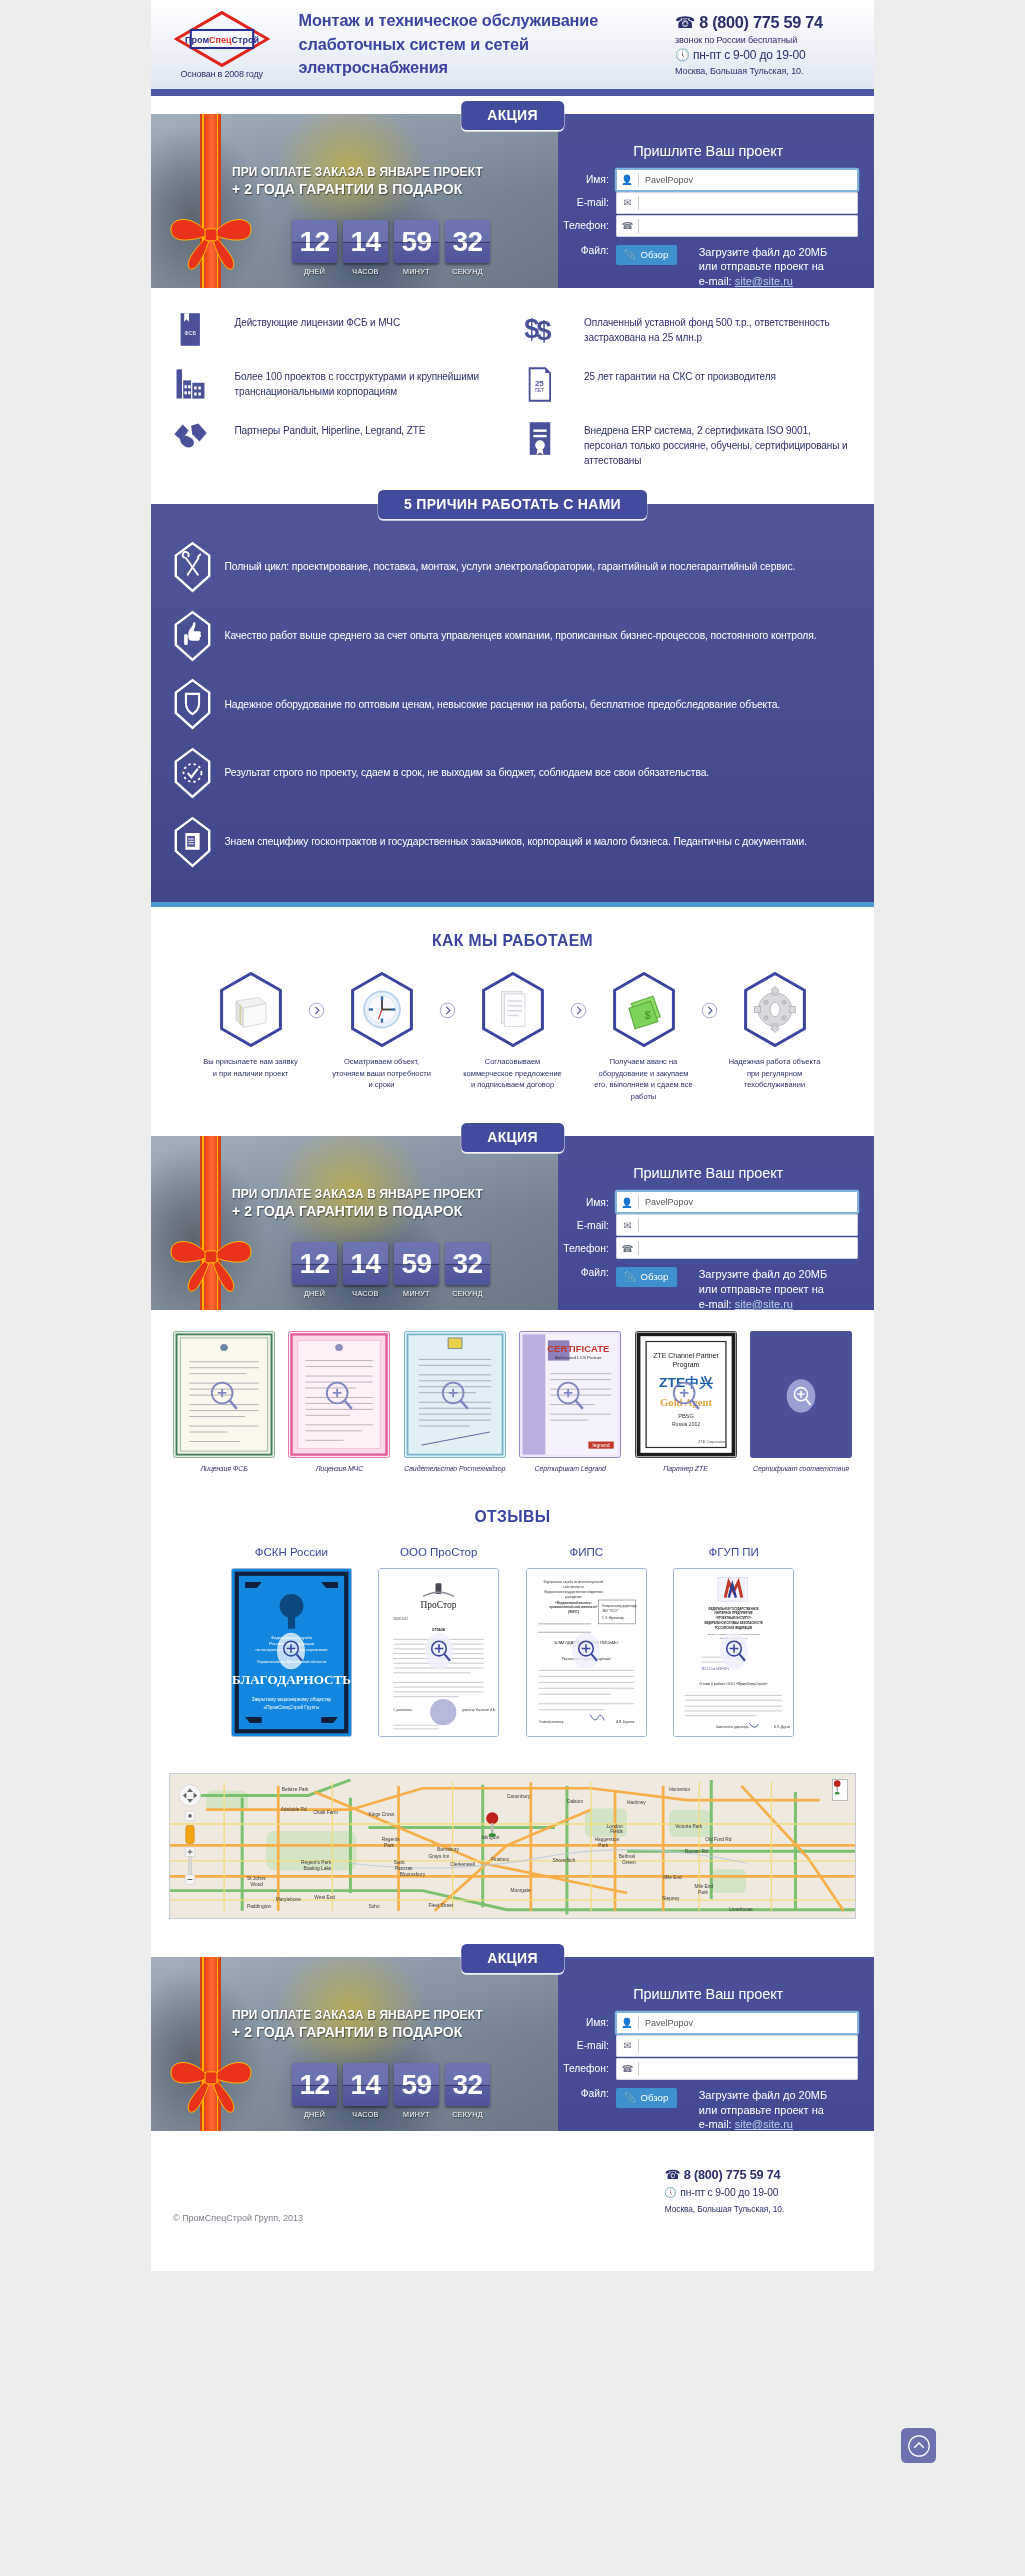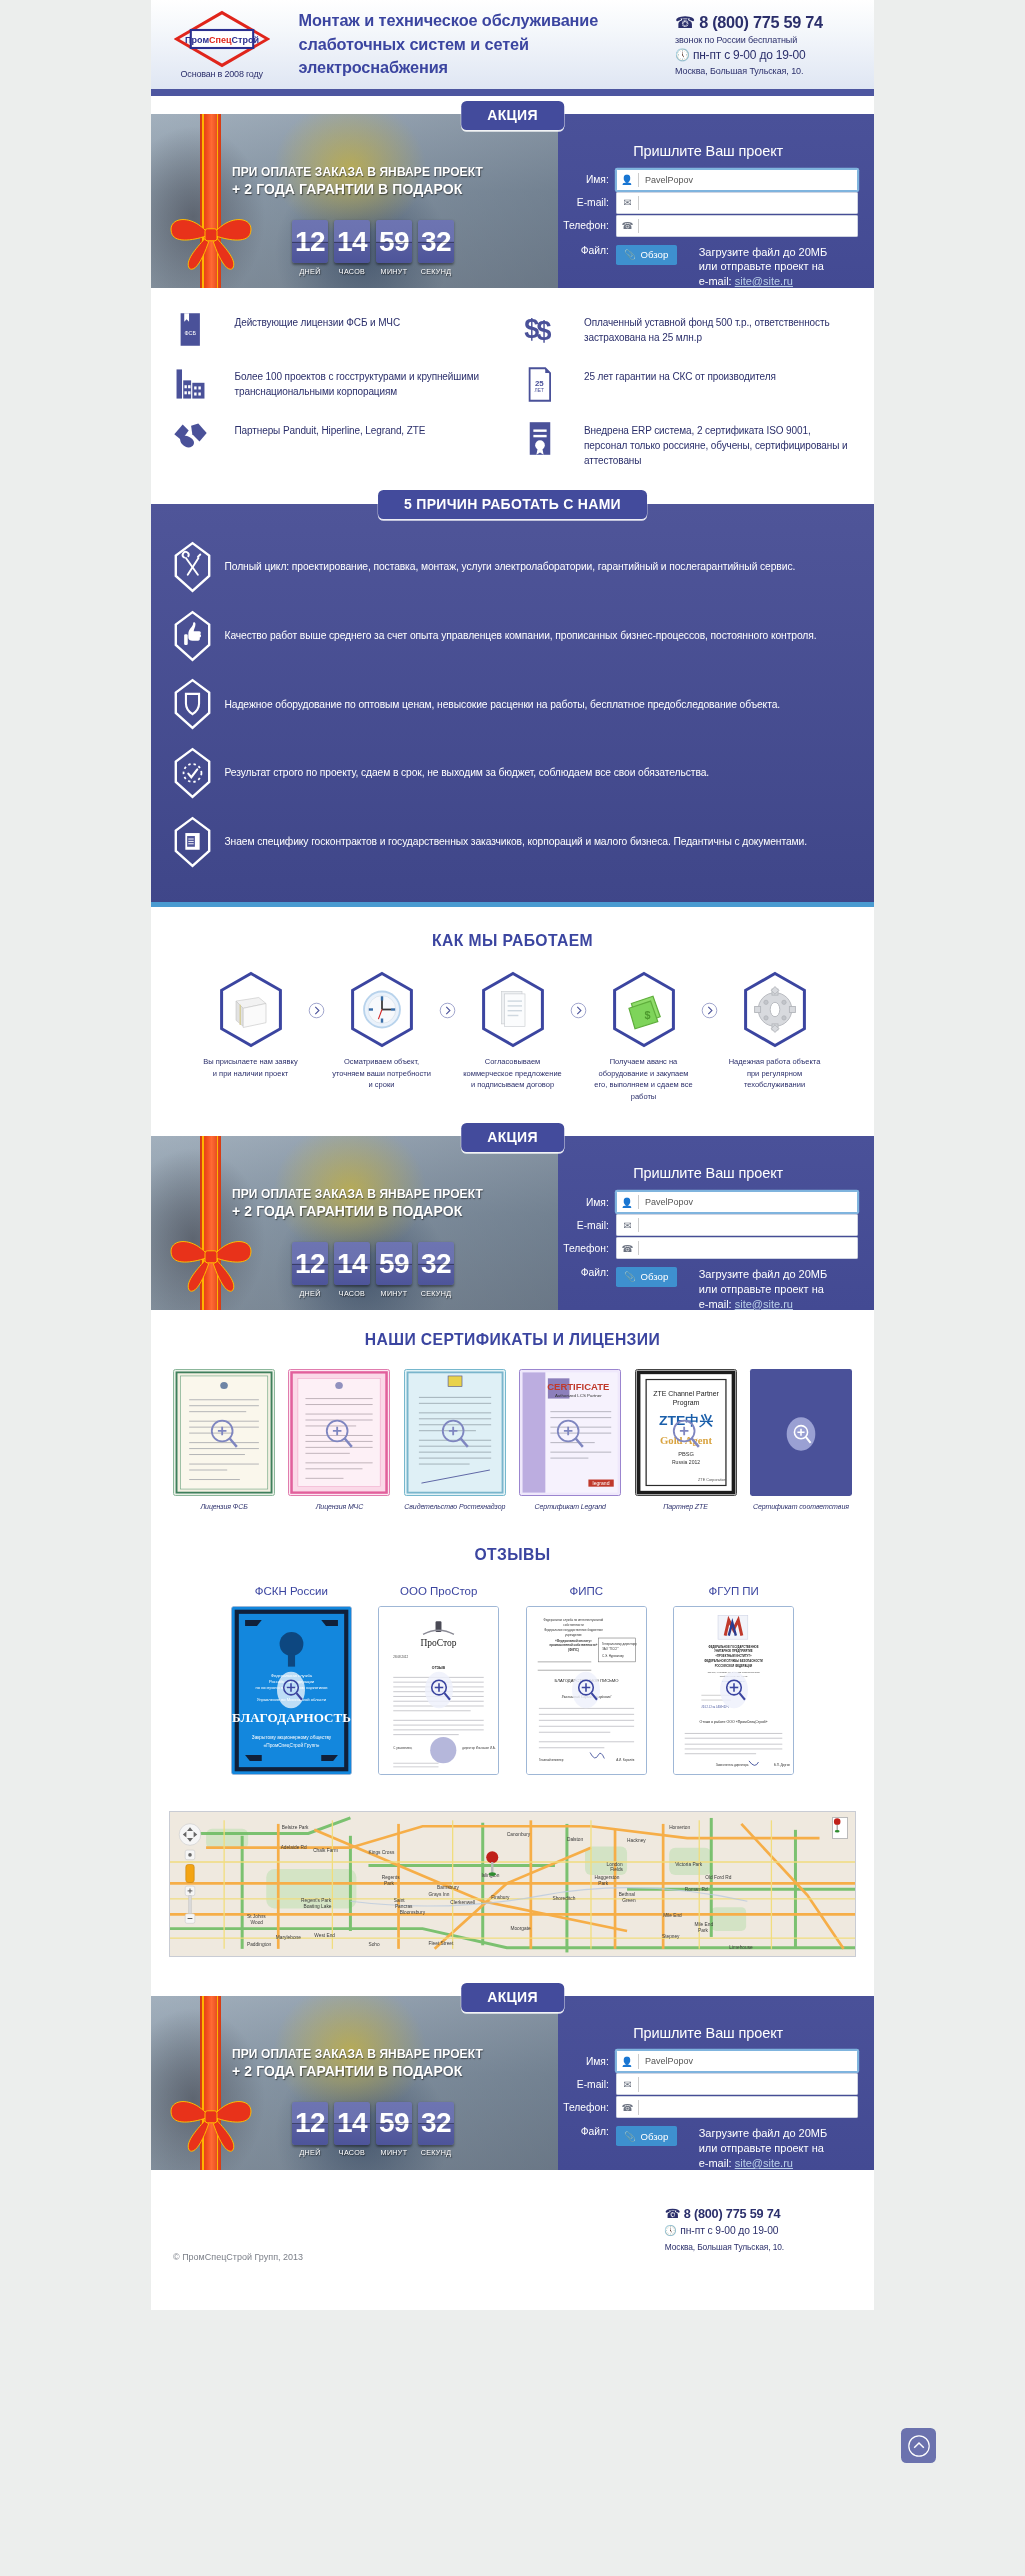--- a/index.html
+++ b/index.html
@@ -66,21 +66,21 @@
   .ribbon:before, .ribbon:after { content:""; position:absolute; top:0; bottom:0; width:1.2px; background:#ffb400;}
   .ribbon:before { left:2.4px; } .ribbon:after { right:2.4px; }
   .bow { position:absolute; left: 12px; top: 92px; width: 96px; height: 66px; z-index: 4; }
   .promo-copy { position: relative; z-index: 5; padding-top: 51px; padding-left: 81px; }
   .promo-l1, .promo-l2 {
     color:#fff; font-weight:700; font-size: 12px; letter-spacing:0.1px;
     text-shadow: 0.6px 0.6px 1.2px rgba(0,0,0,.6); white-space: nowrap;
   }
   .promo-l2 { font-size: 14px; margin-top: 2px; }
   .timer { position:absolute; z-index:5; left: 141px; top: 106px; display:flex; gap:6px; }
-  .tbox { width: 36px; }
+  .tbox { width: 45px; }
   .tflip {
     height: 43px; border-radius: 2.4px; position: relative;
     background: linear-gradient(to bottom,#6d74b2 0%,#6a71af 49%,#595fa0 51%, #4d549a 100%);
     box-shadow: 0 1.2px 2.4px rgba(0,0,0,.4);
     display:flex; align-items:center; justify-content:center;
   }
   .tflip:before { content:""; position:absolute; left:0; right:0; top:50%; height:0.6px; background:rgba(0,0,0,.35); }
   .tflip span { font-size: 28px; color:#fff; font-weight: 700; letter-spacing:-0.6px; line-height:1; }
   .tlabel { text-align:center; color:#fff; font-size:7.2px; margin-top:3.6px; text-shadow:0.6px 0.6px 1.2px rgba(0,0,0,.7); letter-spacing:0.3px;}
 
@@ -625,21 +625,20 @@
           <div>Загрузите файл до 20МБ</div>
           <div>или отправьте проект на</div>
           <div><span>e-mail: </span><a href="#">site@site.ru</a></div>
         </div>
       </div>
 
     </div>
   </div>
 
   <div class="certs">
-    <div class="sec-title">НАШИ СЕРТИФИКАТЫ И ЛИЦЕНЗИИ</div>
     <div class="cert-row">
       <div class="cert">
         <div class="cert-img" style="background:#e9f1e6;border-color:#8cb79b;">
           <svg width="100%" height="100%" viewBox="0 0 158 210" preserveAspectRatio="none">
             <rect x="4" y="4" width="150" height="202" fill="#f3f0e2" stroke="#3f7f5c" stroke-width="3"></rect>
             <rect x="10" y="10" width="138" height="190" fill="#faf7ec" stroke="#6ba37f"></rect>
             <g fill="#3f5f8f" opacity=".75">
                 <circle cx="79" cy="26" r="6"></circle>
               </g>
             <g stroke="#8a8d96" stroke-width="1">

